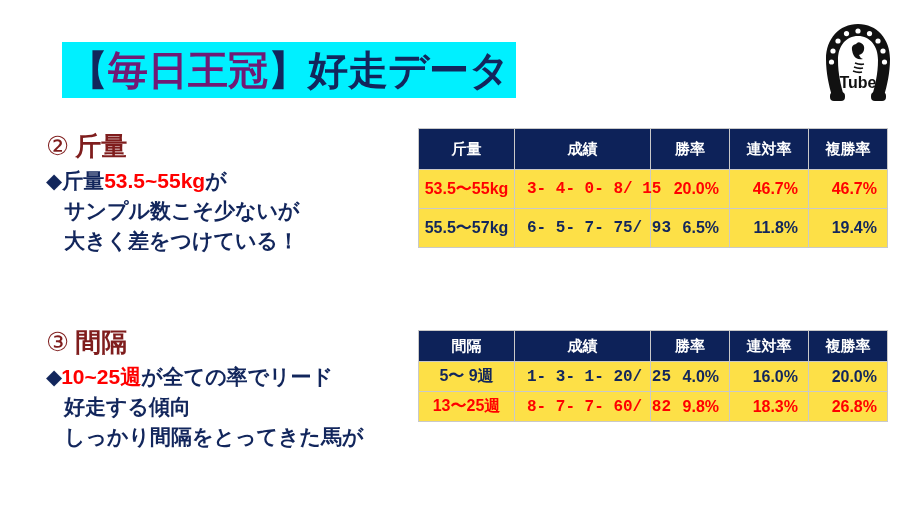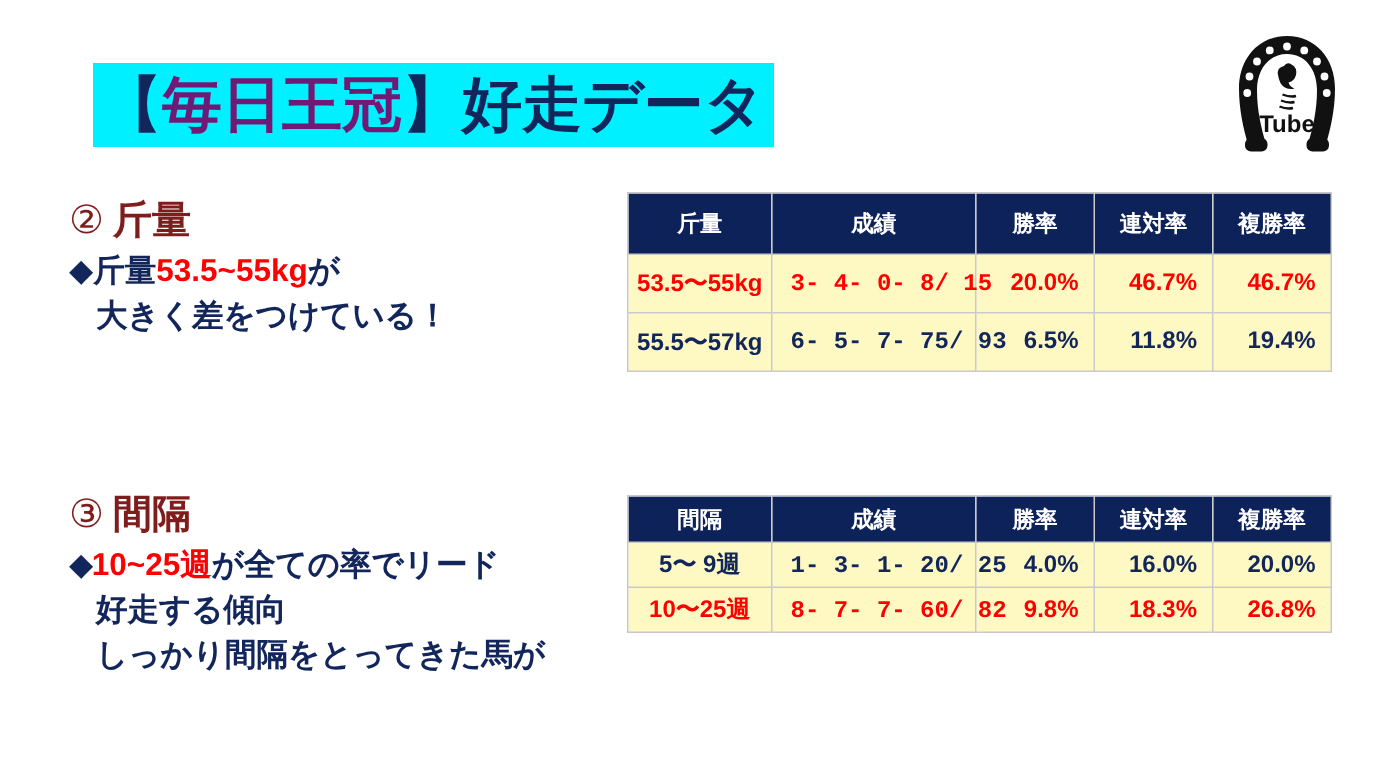--- a/index.html
+++ b/index.html
@@ -96,21 +96,21 @@
     border: 1px solid #c9c9c9;
   }
   #table-kinryo th { height: 38px; }
   #table-kankaku th { height: 28px; }
 
   .data-table td {
     border: 1px solid #c9c9c9;
     font-size: 16px;
     font-weight: bold;
     color: #12265c;
-    background: #fef9c3;
+    background: #fde047;
   }
   #table-kinryo td { height: 36px; }
   #table-kankaku td { height: 27px; }
 
   .data-table td.c-label { text-align: center; padding: 0 4px; }
   .data-table td.c-record {
     text-align: left;
     padding: 0 12px;
     font-family: Liberation Mono, monospace;
     white-space: pre;
@@ -159,20 +159,21 @@
   </svg>
 </div>
 
 <div class="section" id="section-2">
   <div class="section-heading">
     <span class="num">②</span><span>斤量</span>
   </div>
   <div class="body-line">
     <span>◆斤量</span><span class="red">53.5~55kg</span><span>が</span>
   </div>
+  <div class="body-line indent">サンプル数こそ少ないが</div>
   <div class="body-line indent">大きく差をつけている！</div>
 </div>
 
 <div class="section" id="section-3">
   <div class="section-heading">
     <span class="num">③</span><span>間隔</span>
   </div>
   <div class="body-line">
     <span class="diamond">◆</span><span class="red">10~25週</span><span>が全ての率でリード</span>
   </div>
@@ -234,20 +235,20 @@
   </thead>
   <tbody>
     <tr>
       <td class="c-label">5〜 9週</td>
       <td class="c-record">1- 3- 1- 20/ 25</td>
       <td class="c-pct">4.0%</td>
       <td class="c-pct">16.0%</td>
       <td class="c-pct">20.0%</td>
     </tr>
     <tr class="row-red">
-      <td class="c-label">10〜25週</td>
+      <td class="c-label">13〜25週</td>
       <td class="c-record">8- 7- 7- 60/ 82</td>
       <td class="c-pct">9.8%</td>
       <td class="c-pct">18.3%</td>
       <td class="c-pct">26.8%</td>
     </tr>
   </tbody>
 </table>
 
 </body></html>

